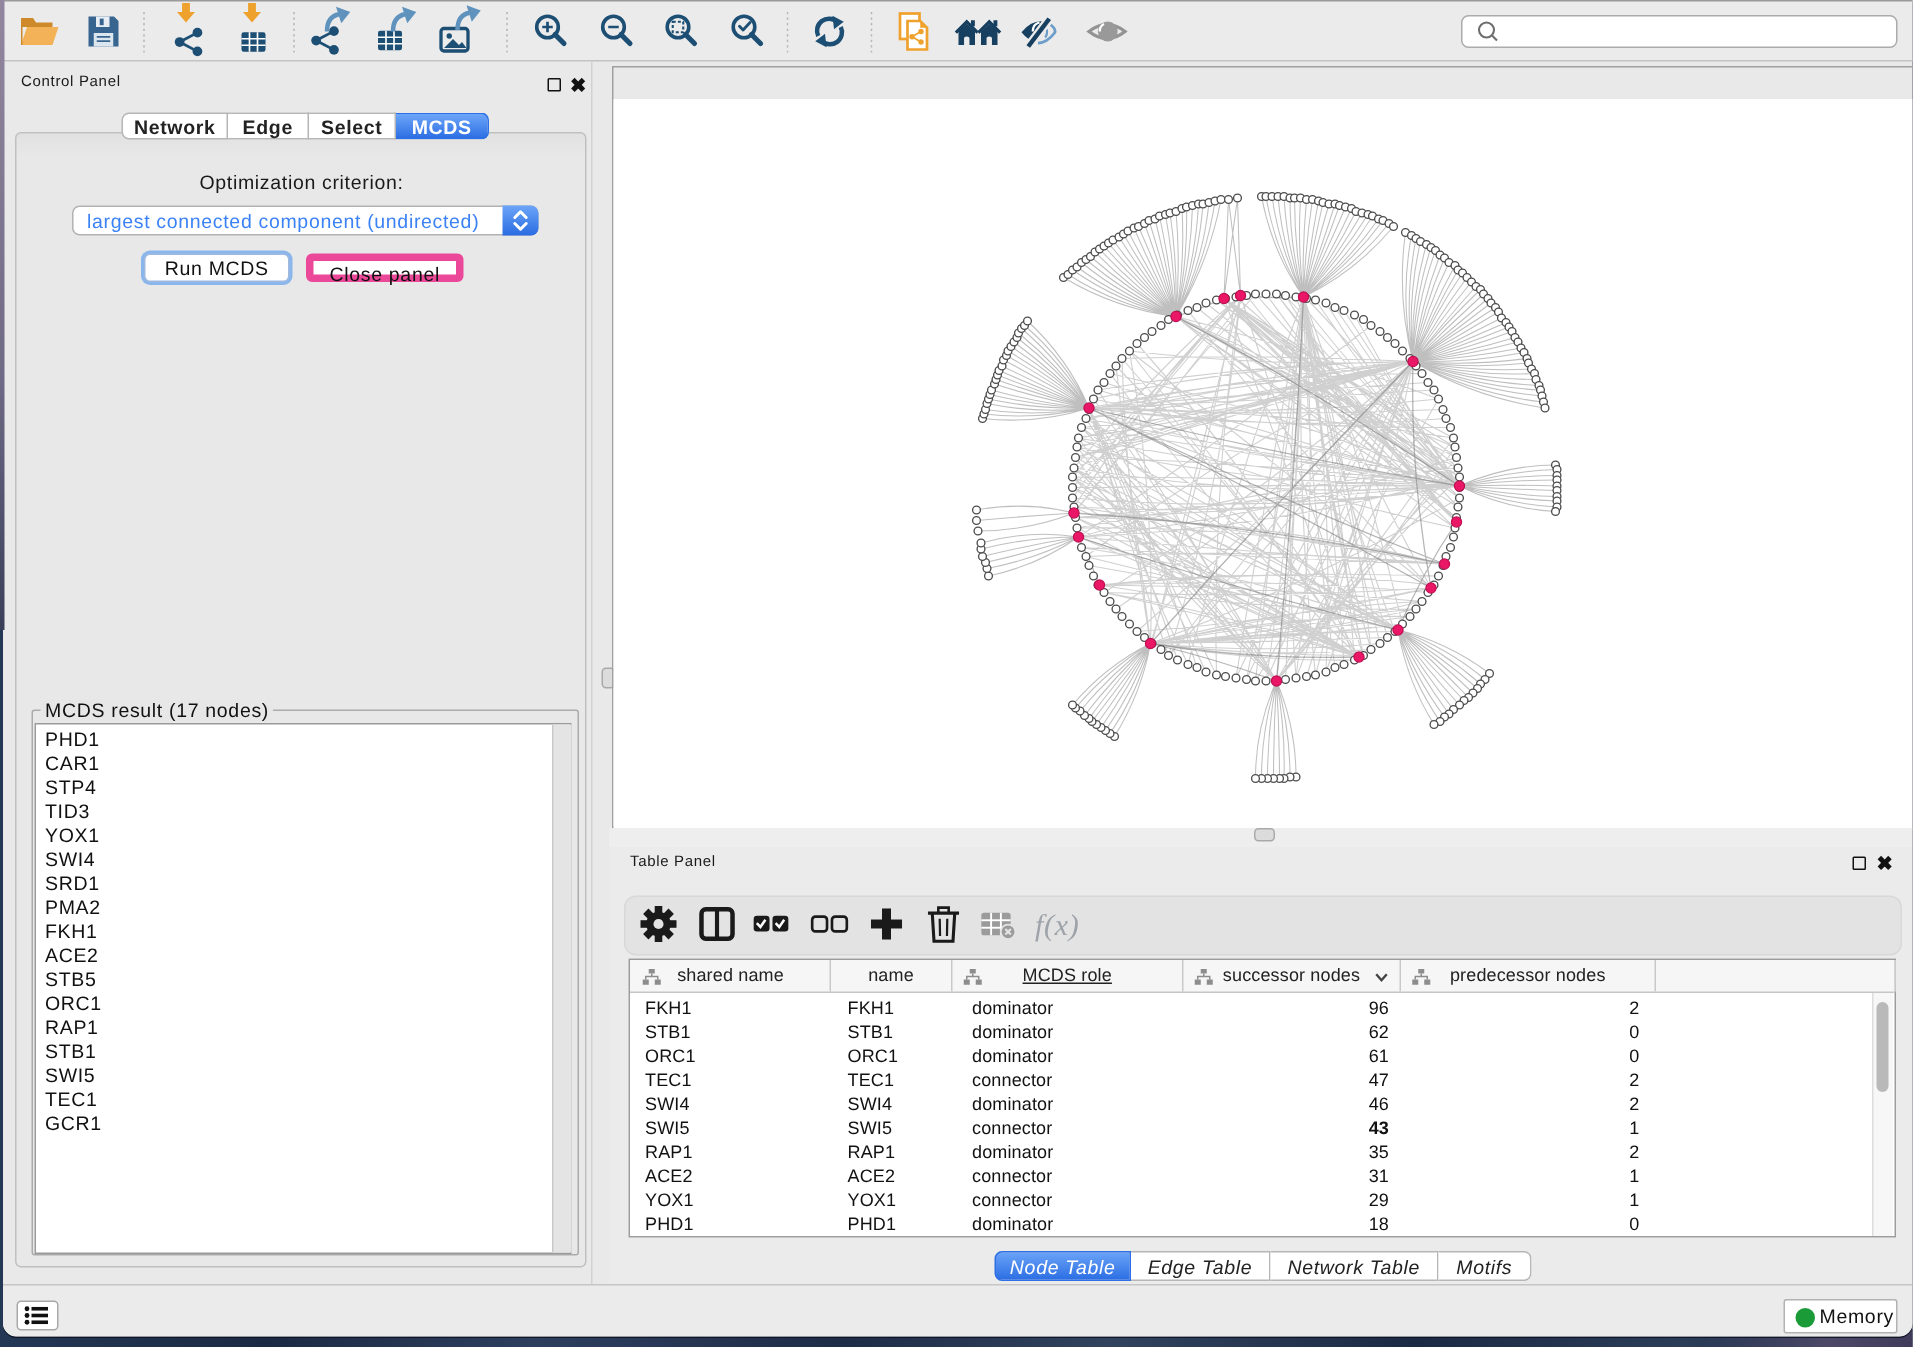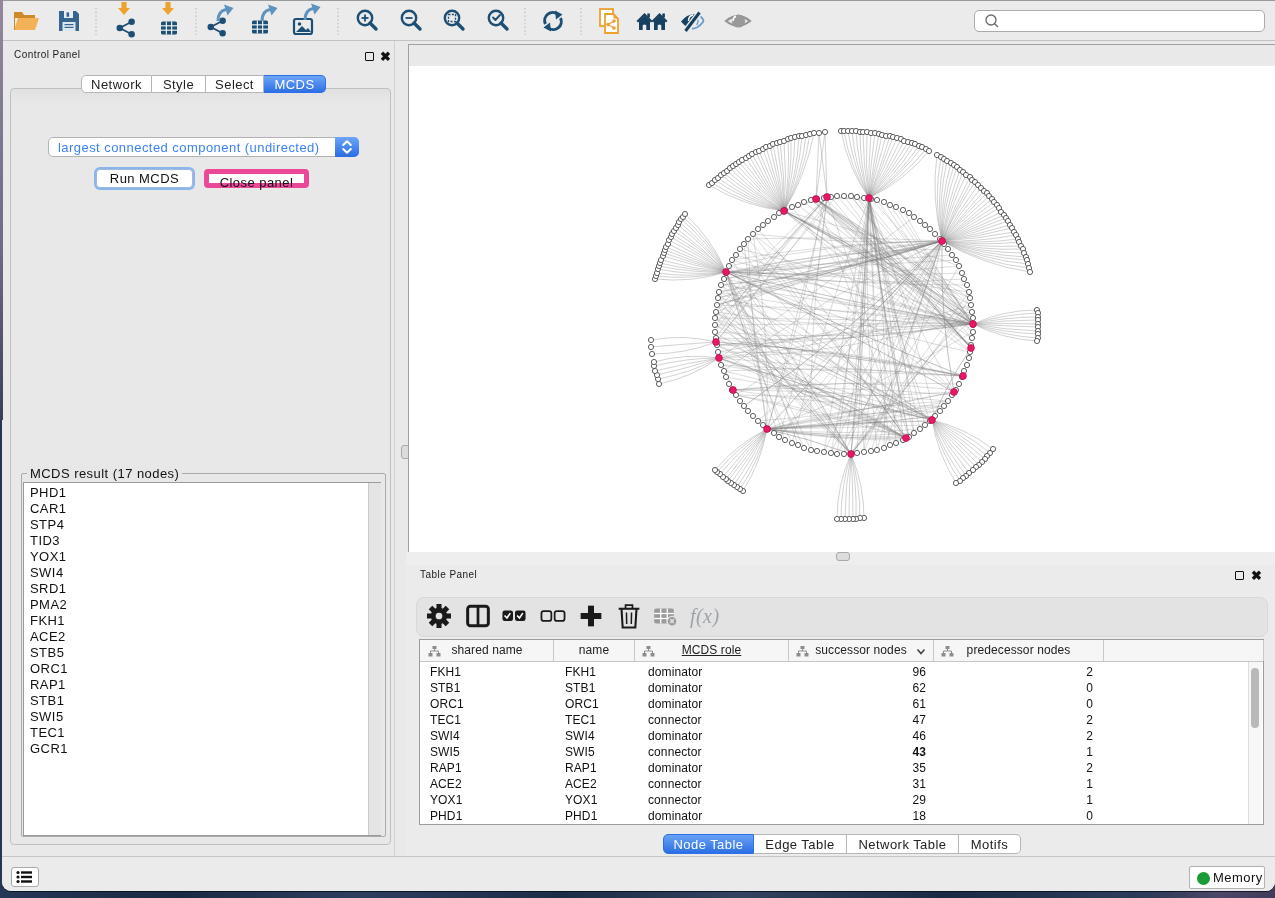--- a/index.html
+++ b/index.html
@@ -16,21 +16,21 @@
     background:#e9e9e9;border-radius:0 0 9px 9px;overflow:hidden;
     box-shadow:0 1px 0 rgba(8,14,28,0.8);}
   
   #toolbar{position:absolute;left:0;top:0;width:1273px;height:41px;
     background:#ebebeb;border-top:1px solid #9a9a9a;border-bottom:1px solid #c2c2c2;
     box-sizing:border-box;}
   #search{position:absolute;left:972px;top:9px;width:289px;height:20px;
     background:#fff;border:1px solid #ababab;border-radius:5px;}
   
   .paneltitle{font-size:10px;color:#1a1a1a;}
-  #cp-tabs{position:absolute;left:79px;top:75px;height:36px;display:flex;}
+  #cp-tabs{position:absolute;left:79px;top:75px;height:36px;display:flex;font-weight:bold;}
   #cp-tabs div{box-sizing:border-box;border:1px solid #b6b6b6;border-left:none;
     background:#fff;font-size:13px;color:#222;text-align:center;line-height:17px;height:18px;}
   #cp-tabs div:first-child{border-left:1px solid #b6b6b6;border-radius:5px 0 0 5px;}
   #cp-tabs div.sel{background:linear-gradient(#6da6f8,#2d6fe4);color:#fff;
     border-color:#2d6fe4;border-radius:0 5px 5px 0;}
   #cp-panel{position:absolute;left:8px;top:88px;width:381px;height:757px;
     box-sizing:border-box;border:1px solid #c0c0c0;border-radius:4px;
     background:linear-gradient(#e1e1e1,#e8e8e8 16px);}
   #optlabel{position:absolute;left:0px;top:114px;width:398px;text-align:center;
     font-size:13px;color:#1a1a1a;}
@@ -77,21 +77,21 @@
     border:1px solid #9c9c9c;background:#fff;font-size:12px;color:#111;}
   #tbl-head{position:absolute;left:0;top:0;width:100%;height:22px;background:#f6f6f6;
     border-bottom:1px solid #c6c6c6;box-sizing:border-box;}
   .hcell{position:absolute;top:0;height:21px;line-height:21px;text-align:center;
     font-size:12px;color:#222;letter-spacing:0.1px;border-right:1px solid #c9c9c9;box-sizing:border-box;}
   .rowtxt{position:absolute;height:16px;line-height:16px;font-size:12px;color:#111;letter-spacing:0.1px;}
   .num{text-align:right;}
   #tbl-sb{position:absolute;right:1px;top:22px;width:13px;height:162px;background:#f7f7f7;
     border-left:1px solid #ddd;}
   #tbl-sb .thumb{position:absolute;left:2px;top:6px;width:8px;height:60px;background:#b9b9b9;border-radius:4px;}
-  #bottabs{position:absolute;left:257px;top:269px;height:20px;display:flex;}
+  #bottabs{position:absolute;left:257px;top:269px;height:20px;display:flex;font-style:italic;}
   #bottabs div{box-sizing:border-box;border:1px solid #b6b6b6;border-left:none;background:#fff;
     font-size:13px;color:#222;text-align:center;line-height:19px;height:20px;}
   #bottabs div:first-child{border-radius:5px 0 0 5px;border-left:1px solid #b6b6b6;}
   #bottabs div:last-child{border-radius:0 5px 5px 0;}
   #bottabs div.sel{background:linear-gradient(#69a2f7,#2c6fe4);color:#fff;border-color:#2d6fe4;}
   
   #statusbar{position:absolute;left:0;top:856px;width:1273px;height:35px;
     background:#ebebeb;border-top:1px solid #c6c6c6;box-sizing:border-box;}
   #listbtn{position:absolute;left:9px;top:10px;width:28px;height:20px;box-sizing:border-box;
     background:#fff;border:1px solid #a9a9a9;border-radius:3px;}
@@ -254,25 +254,26 @@
     </div>
   </div>
 
   <div class="abs paneltitle" style="left:12px;top:49px;">Control Panel</div>
   <div class="ficon" style="left:363px;top:52px;"></div>
   <div class="xicon" style="left:378px;top:52px;">✖</div>
 
   <div id="cp-panel"></div>
   <div id="cp-tabs">
     <div style="width:71px;">Network</div>
-    <div style="width:54px;">Style</div>
+    <div style="width:54px;">Edge</div>
     <div style="width:58px;">Select</div>
     <div class="sel" style="width:62px;">MCDS</div>
   </div>
 
+  <div id="optlabel">Optimization criterion:</div>
   <div id="combo">largest connected component (undirected)
     <div class="cap">
       <svg width="24" height="20" viewBox="0 0 24 20">
         <path d="M8.2 8 L12 4.2 L15.8 8" fill="none" stroke="#fff" stroke-width="2" stroke-linecap="round" stroke-linejoin="round"></path>
         <path d="M8.2 12 L12 15.8 L15.8 12" fill="none" stroke="#fff" stroke-width="2" stroke-linecap="round" stroke-linejoin="round"></path>
       </svg>
     </div>
   </div>
   <div class="btn" id="runbtn">Run MCDS</div>
   <div class="btn" id="closebtn">Close panel</div>

